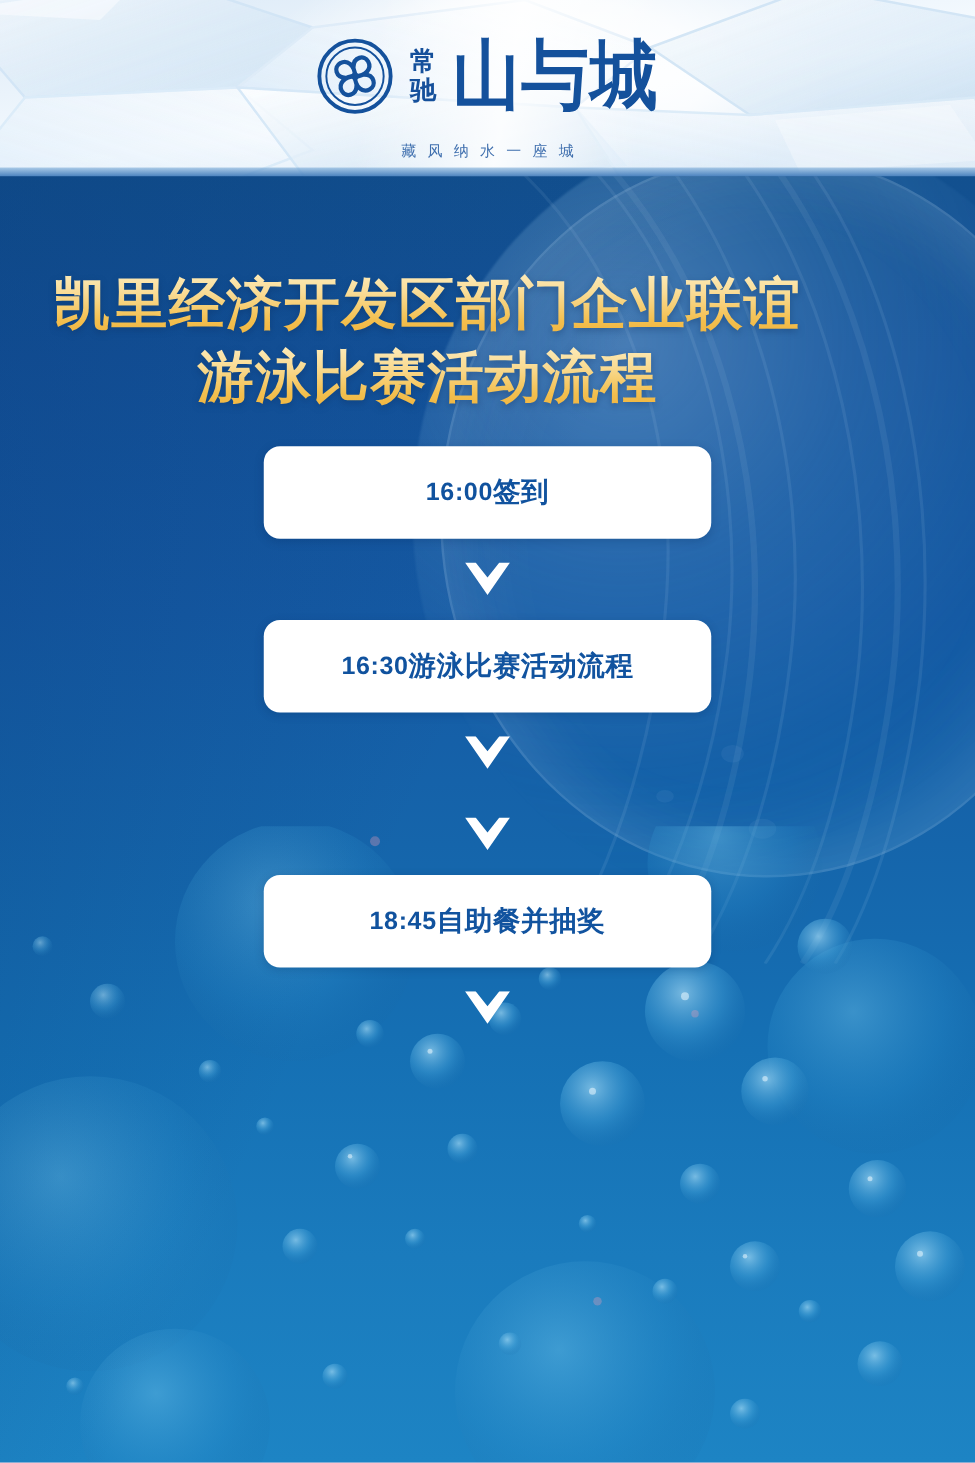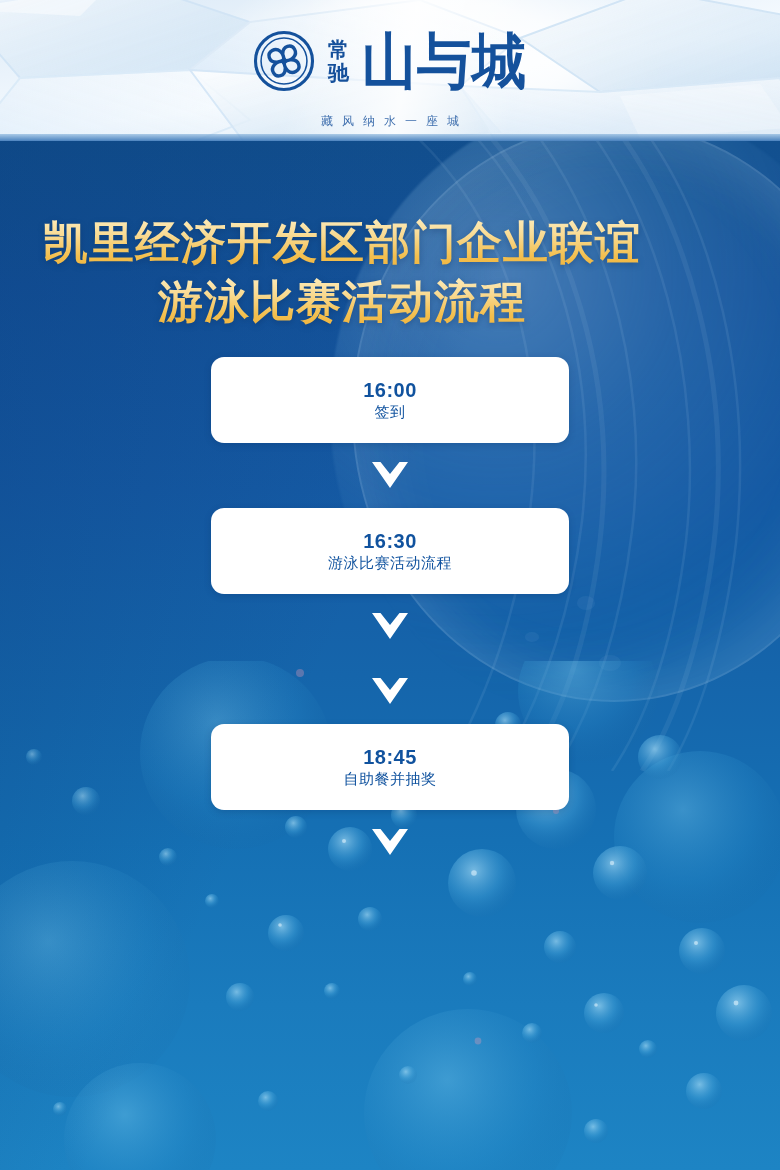--- a/index.html
+++ b/index.html
@@ -176,41 +176,41 @@
   
   .timeline {
     position: absolute;
     left: 211px;
     top: 357px;
     width: 358px;
     z-index: 5;
   }
   .step-card {
     width: 358px;
-    height: 86px;
+    height: 74px;
     background: #ffffff;
     border-radius: 13px;
     box-shadow: 0 2px 7px rgba(5,40,90,0.22);
     display: flex;
-    flex-direction: column;
+    flex-direction: row;
     align-items: center;
     justify-content: center;
     box-sizing: border-box;
     padding: 0 8px;
   }
   .step-time {
     font-size: 20px;
     font-weight: 700;
     color: #10529e;
     line-height: 1.22;
     letter-spacing: 0.5px;
   }
   .step-label {
-    font-size: 15px;
-    font-weight: 400;
+    font-size: 22px;
+    font-weight: 700;
     color: #11539f;
     line-height: 1.30;
     letter-spacing: 0.5px;
     white-space: nowrap;
   }
   .connector {
     height: 65px;
     display: flex;
     align-items: center;
     justify-content: center;

